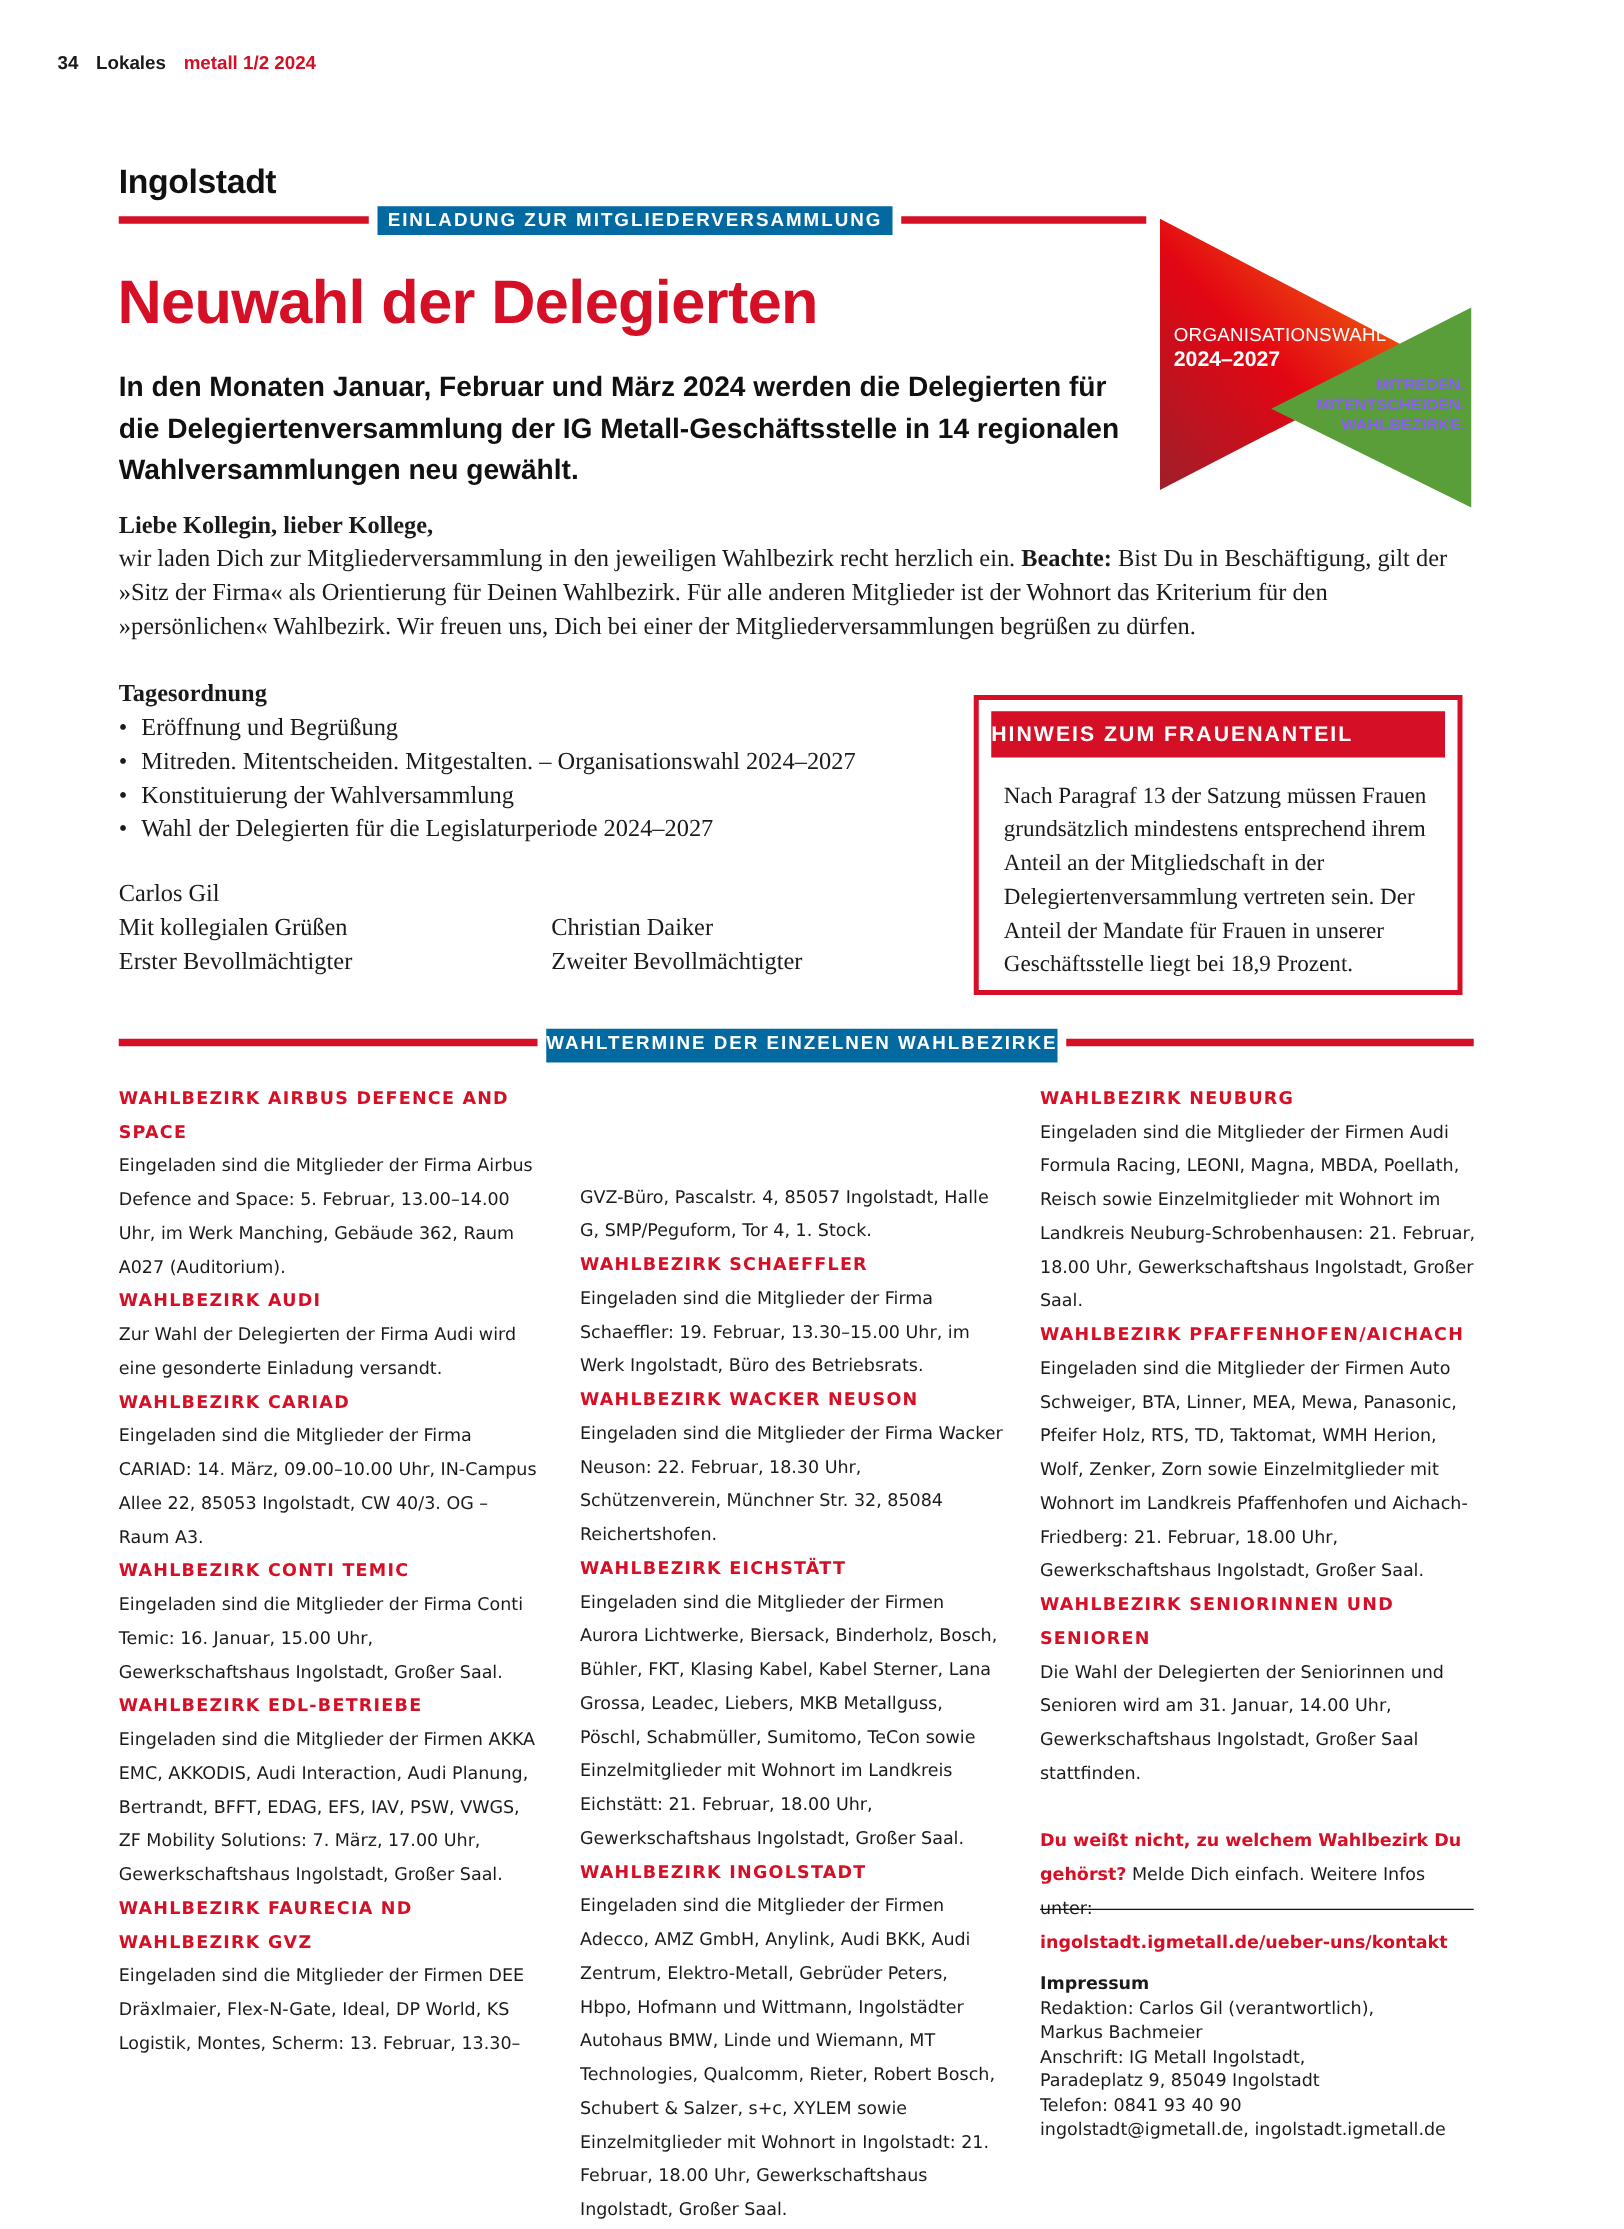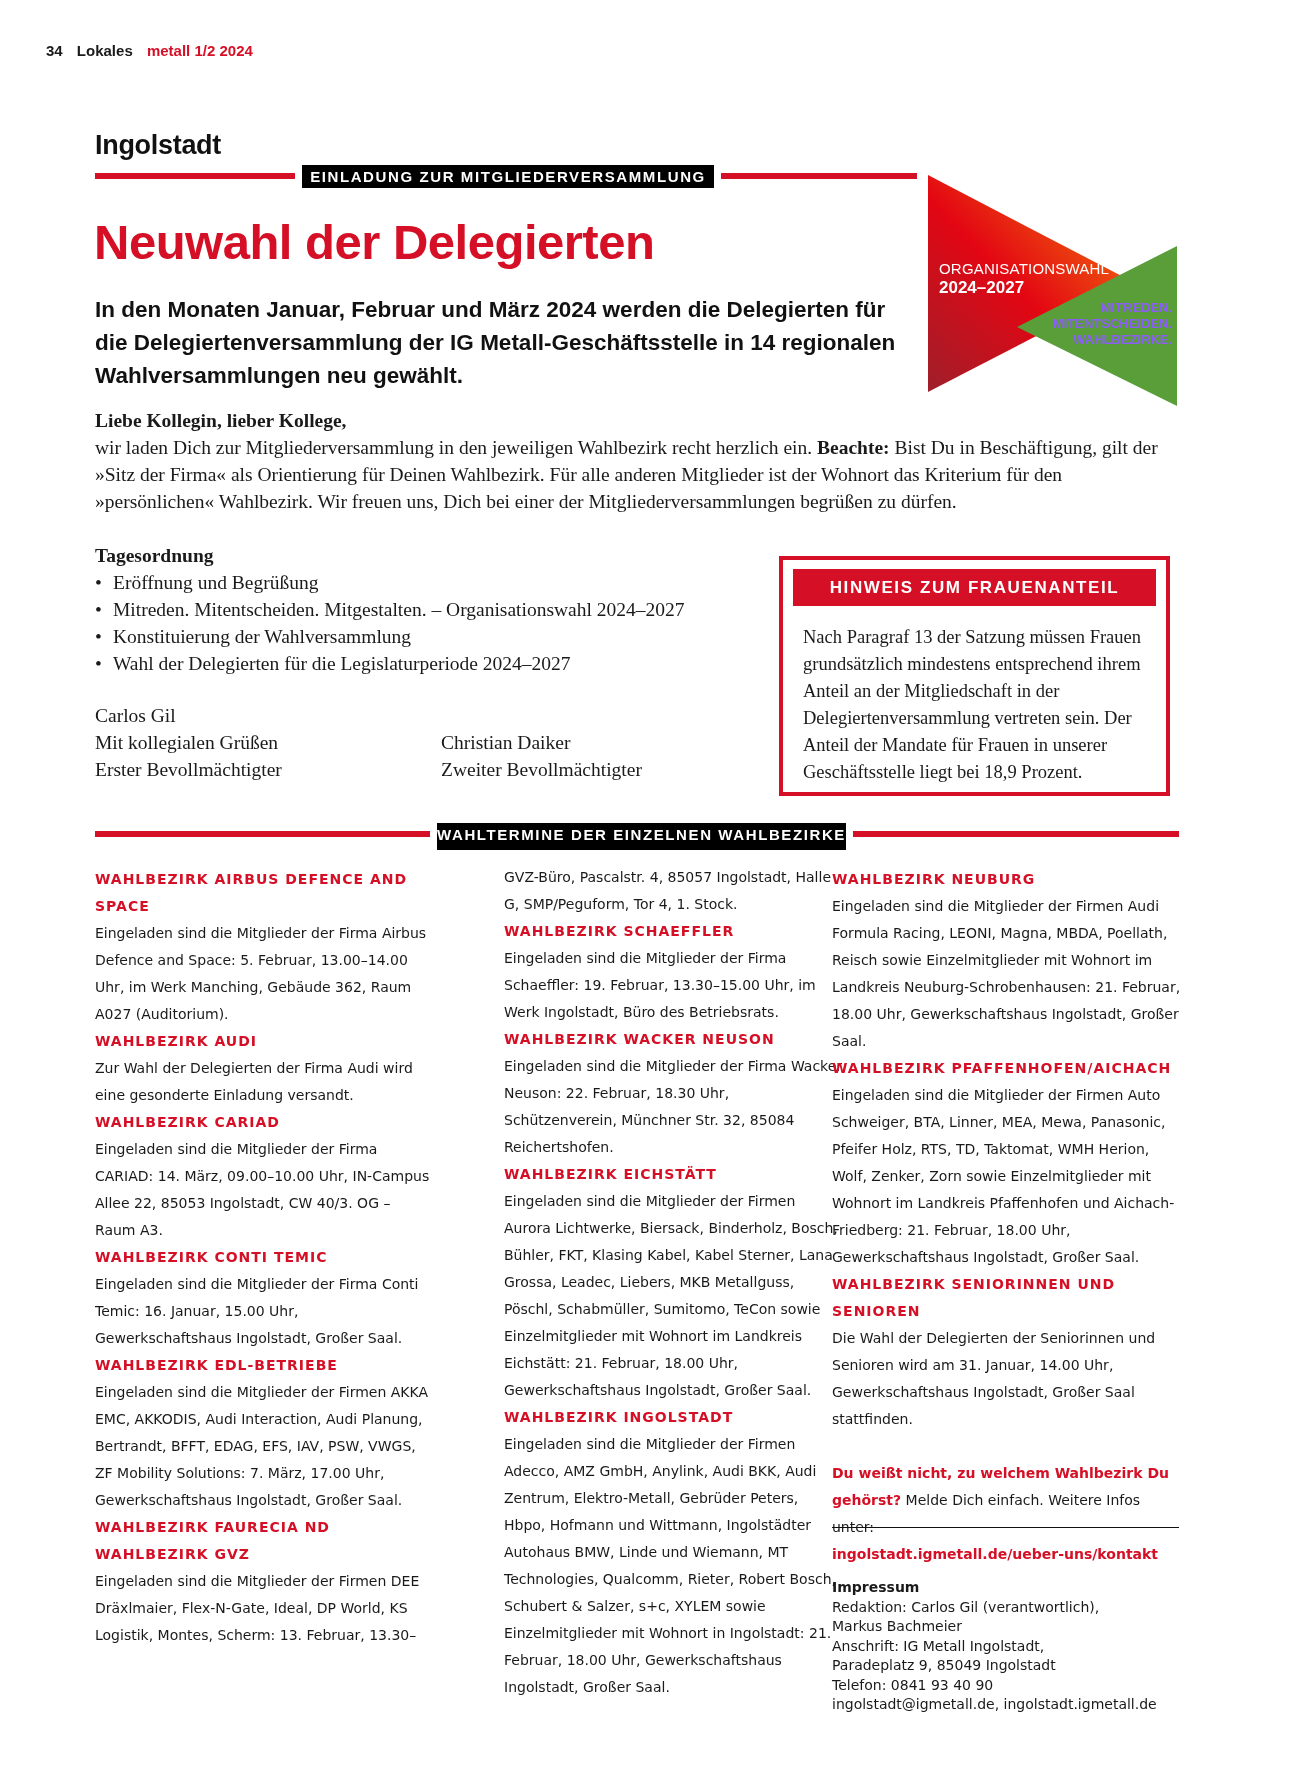--- a/index.html
+++ b/index.html
@@ -5,21 +5,21 @@
   html, body { margin: 0; padding: 0; background: #ffffff; }
   body { width: 1299px; height: 1783px; position: relative; overflow: hidden; color: #1a1a1a; }
 
   .folio { position: absolute; left: 46px; top: 42px; font-family: "Liberation Sans", sans-serif; font-size: 15px; font-weight: bold; }
   .folio span { margin-right: 10px; }
   .folio .pubname { color: #d50f25; }
 
   .city { position: absolute; left: 95px; top: 130px; font-family: "Liberation Sans", sans-serif; font-weight: bold; font-size: 27px; color: #111; letter-spacing: -0.3px; }
 
   .rule-band { position: absolute; height: 6px; background: #d50f25; }
-  .band-label { position: absolute; background: #000000; color: #fff; font-family: "Liberation Sans", sans-serif; font-weight: bold; letter-spacing: 1.6px; text-align: center; white-space: nowrap; }
+  .band-label { position: absolute; background: #0369a1; color: #fff; font-family: "Liberation Sans", sans-serif; font-weight: bold; letter-spacing: 1.6px; text-align: center; white-space: nowrap; }
 
   .headline { position: absolute; left: 94px; top: 214px; font-family: "Liberation Sans", sans-serif; font-weight: bold; font-size: 49px; color: #d50f25; letter-spacing: -0.5px; }
   .lead { position: absolute; left: 95px; top: 293px; width: 820px; font-family: "Liberation Sans", sans-serif; font-weight: bold; font-size: 22.5px; line-height: 33px; color: #111; }
 
   .logo { position: absolute; left: 925px; top: 172px; width: 255px; height: 235px; }
   .logo .l-title { position: absolute; left: 14px; top: 88px; color: #fff; font-family: "Liberation Sans", sans-serif; font-size: 15px; letter-spacing: 0.2px; }
   .logo .l-years { position: absolute; left: 14px; top: 106px; color: #fff; font-family: "Liberation Sans", sans-serif; font-weight: bold; font-size: 17px; }
   .logo .l-slogan { position: absolute; right: 8px; top: 128px; color: #8b5cf6; font-family: "Liberation Sans", sans-serif; font-weight: bold; font-size: 13px; line-height: 16px; text-align: right; }
 
   .letter { position: absolute; left: 95px; top: 407px; width: 1085px; font-family: "Liberation Serif", serif; font-size: 19.5px; line-height: 27px; color: #1a1a1a; }
@@ -29,21 +29,21 @@
   .agenda { position: absolute; left: 95px; top: 542px; width: 680px; font-family: "Liberation Serif", serif; font-size: 19.5px; line-height: 27px; }
   .agenda .agenda-title { font-weight: bold; }
   .agenda ul { margin: 0; padding: 0; list-style: none; }
   .agenda li { position: relative; padding-left: 18px; }
   .agenda li::before { content: "•"; position: absolute; left: 0; }
 
   .signoff { position: absolute; left: 95px; top: 702px; width: 680px; font-family: "Liberation Serif", serif; font-size: 19.5px; line-height: 27px; }
   .signoff .col2 { position: absolute; left: 346px; top: 27px; }
 
   .notice { position: absolute; left: 779px; top: 556px; width: 391px; height: 240px; border: 4px solid #d50f25; box-sizing: border-box; }
-  .notice .n-head { position: absolute; left: 10px; top: 9px; right: 10px; height: 37px; background: #d50f25; color: #fff; font-family: "Liberation Sans", sans-serif; font-weight: bold; font-size: 17px; letter-spacing: 1.6px; line-height: 37px; text-align: center; }
+  .notice .n-head { position: absolute; left: 10px; top: 9px; right: 10px; height: 37px; background: #d50f25; color: #fff; font-family: "Liberation Sans", sans-serif; font-weight: bold; font-size: 17px; letter-spacing: 1.6px; line-height: 37px; text-align: left; }
   .notice .n-body { position: absolute; left: 20px; top: 64px; right: 14px; font-family: "Liberation Serif", serif; font-size: 18.5px; line-height: 27px; }
 
   .col { position: absolute; top: 866px; width: 340px; font-family: "DejaVu Sans", sans-serif; font-size: 14px; line-height: 27px; color: #1a1a1a; }
   .col .dh { color: #d50f25; font-weight: bold; font-size: 14px; letter-spacing: 1px; line-height: 27px; }
   .col p { margin: 0; }
   .col .spacer { height: 27px; }
   .col .help b { color: #d50f25; }
   .col .link { color: #d50f25; font-weight: bold; }
 
   .imprint-rule { position: absolute; left: 832px; top: 1527px; width: 347px; height: 1px; background: #111; }
@@ -133,21 +133,21 @@
   <p>Eingeladen sind die Mitglieder der Firma CARIAD: 14. März, 09.00–10.00 Uhr, IN-Campus Allee 22, 85053 Ingolstadt, CW 40/3. OG – Raum A3.</p>
   <div class="dh">WAHLBEZIRK CONTI TEMIC</div>
   <p>Eingeladen sind die Mitglieder der Firma Conti Temic: 16. Januar, 15.00 Uhr, Gewerkschaftshaus Ingolstadt, Großer Saal.</p>
   <div class="dh">WAHLBEZIRK EDL-BETRIEBE</div>
   <p>Eingeladen sind die Mitglieder der Firmen AKKA EMC, AKKODIS, Audi Interaction, Audi Planung, Bertrandt, BFFT, EDAG, EFS, IAV, PSW, VWGS, ZF Mobility Solutions: 7. März, 17.00 Uhr, Gewerkschaftshaus Ingolstadt, Großer Saal.</p>
   <div class="dh">WAHLBEZIRK FAURECIA ND</div>
   <div class="dh">WAHLBEZIRK GVZ</div>
   <p style="height:81px; overflow:hidden;">Eingeladen sind die Mitglieder der Firmen DEE Dräxlmaier, Flex-N-Gate, Ideal, DP World, KS Logistik, Montes, Scherm: 13. Februar, 13.30–15.30 Uhr, GVZ-Büro, Pascalstr. 4, 85057 Ingolstadt, Halle G, SMP/Peguform, Tor 4, 1. Stock.</p>
 </div>
 
-<div class="col" style="left:464px; top:864px;margin-left:40px;">
+<div class="col" style="left:464px; top:945px;">
   <p>GVZ-Büro, Pascalstr. 4, 85057 Ingolstadt, Halle G, SMP/Peguform, Tor 4, 1. Stock.</p>
   <div class="dh">WAHLBEZIRK SCHAEFFLER</div>
   <p>Eingeladen sind die Mitglieder der Firma Schaeffler: 19. Februar, 13.30–15.00 Uhr, im Werk Ingolstadt, Büro des Betriebsrats.</p>
   <div class="dh">WAHLBEZIRK WACKER NEUSON</div>
   <p>Eingeladen sind die Mitglieder der Firma Wacker Neuson: 22. Februar, 18.30 Uhr, Schützenverein, Münchner Str. 32, 85084 Reichertshofen.</p>
   <div class="dh">WAHLBEZIRK EICHSTÄTT</div>
   <p>Eingeladen sind die Mitglieder der Firmen Aurora Lichtwerke, Biersack, Binderholz, Bosch, Bühler, FKT, Klasing Kabel, Kabel Sterner, Lana Grossa, Leadec, Liebers, MKB Metallguss, Pöschl, Schabmüller, Sumitomo, TeCon sowie Einzelmitglieder mit Wohnort im Landkreis Eichstätt: 21. Februar, 18.00 Uhr, Gewerkschaftshaus Ingolstadt, Großer Saal.</p>
   <div class="dh">WAHLBEZIRK INGOLSTADT</div>
   <p>Eingeladen sind die Mitglieder der Firmen Adecco, AMZ GmbH, Anylink, Audi BKK, Audi Zentrum, Elektro-Metall, Gebrüder Peters, Hbpo, Hofmann und Wittmann, Ingolstädter Autohaus BMW, Linde und Wiemann, MT Technologies, Qualcomm, Rieter, Robert Bosch, Schubert &amp; Salzer, s+c, XYLEM sowie Einzelmitglieder mit Wohnort in Ingolstadt: 21. Februar, 18.00 Uhr, Gewerkschaftshaus Ingolstadt, Großer Saal.</p>
 </div>

